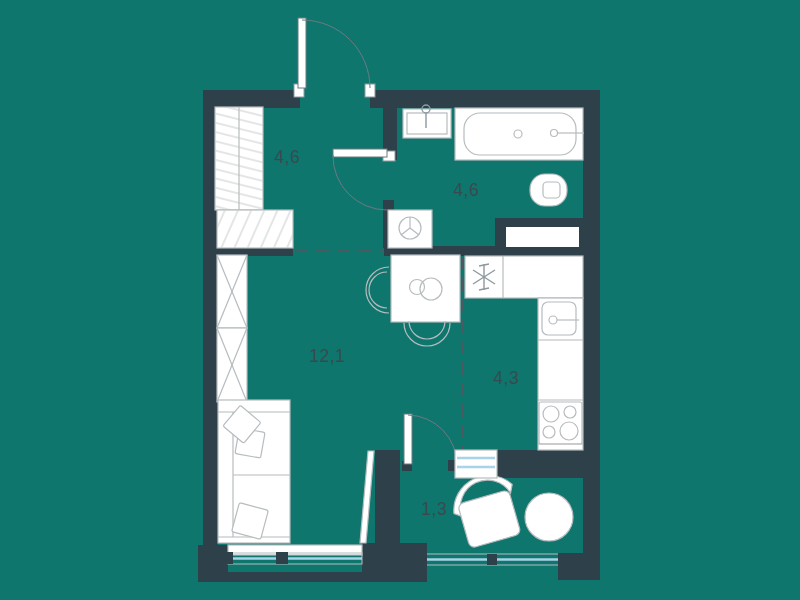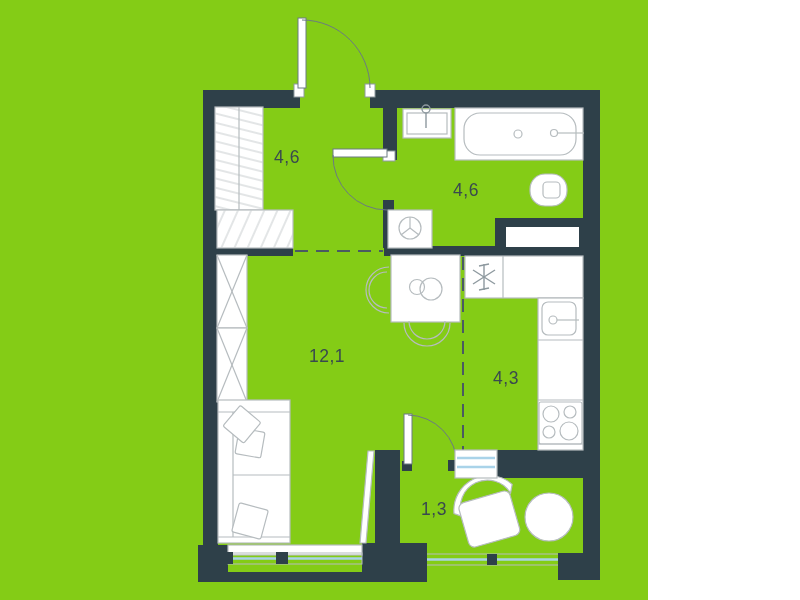--- a/index.html
+++ b/index.html
@@ -1,16 +1,16 @@
 <!DOCTYPE html>
 <html><head>
 <meta charset="utf-8">
 <style>
   html,body{margin:0;padding:0;background:#ffffff;}
-  .stage{position:relative;width:648px;height:600px;background:#84cc16;overflow:hidden;
+  .stage{position:relative;width:800px;height:600px;background:#0f766e;overflow:hidden;
          font-family:"Liberation Sans",sans-serif;}
   svg{display:block;}
   .wall{fill:#2e4049;stroke:none;}
   .fx{fill:#ffffff;stroke:#b6bcbf;stroke-width:1.2;}
   .ln{stroke:#b6bcbf;stroke-width:1.2;fill:none;}
   .dk{stroke:#8e999f;stroke-width:1.4;fill:none;}
   .arc{stroke:#6b7a82;stroke-width:1;fill:none;}
   .door{fill:#ffffff;stroke:#6b7a82;stroke-width:1;}
   .jamb{fill:#ffffff;stroke:#8e999f;stroke-width:1;}
   .glass{stroke:#a9d3e9;stroke-width:2.5;fill:none;}

